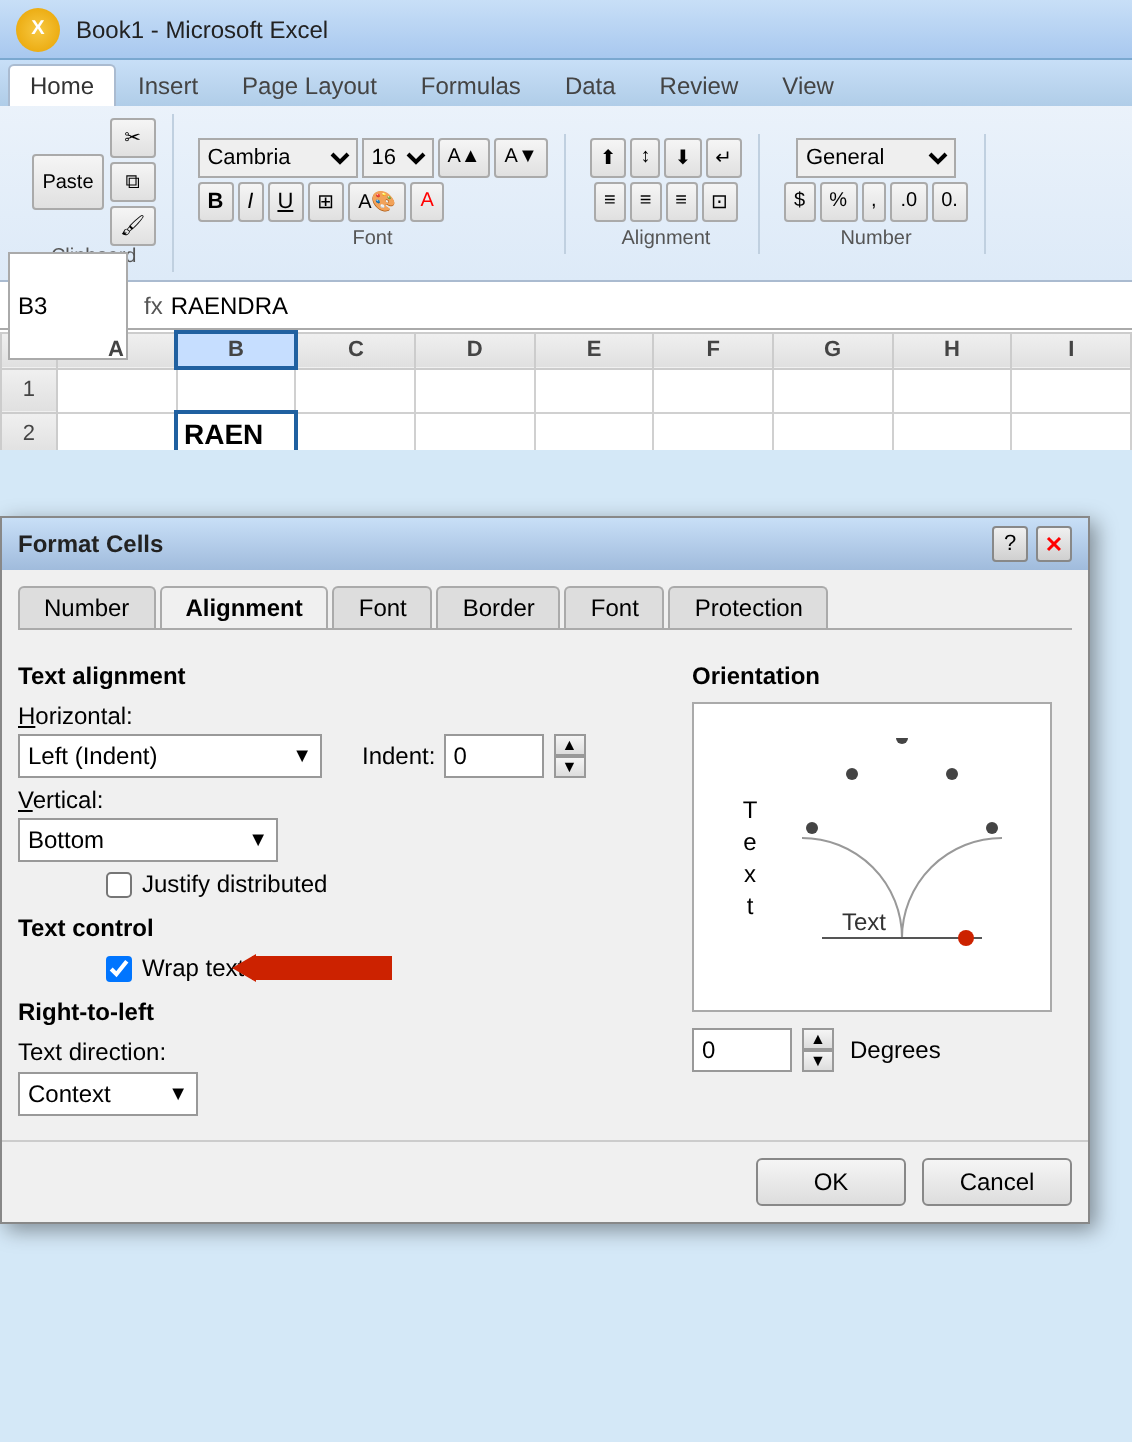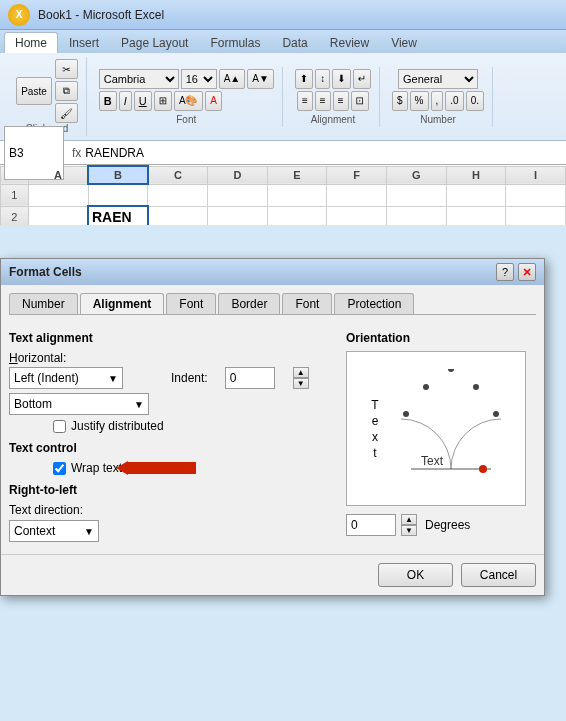--- a/index.html
+++ b/index.html
@@ -48,21 +48,21 @@
     .tab { padding: 3px 12px; border: 1px solid #aaa; border-bottom: none; background: #ddd; cursor: pointer; font-size: 12px; margin-right: 2px; border-radius: 3px 3px 0 0; }
     .tab.active { background: #f0f0f0; font-weight: bold; }
 
     
     .dialog-body { display: flex; gap: 10px; }
     .dialog-left { flex: 1; }
     .dialog-right { width: 190px; }
 
     .section-title { font-size: 12px; font-weight: bold; margin-bottom: 6px; margin-top: 8px; }
     .form-label { font-size: 12px; margin-bottom: 2px; }
-    .select-box { width: 140px; height: 22px; border: 1px solid #999; font-size: 12px; background: white; padding: 1px 4px; display: flex; align-items: center; justify-content: space-between; cursor: pointer; }
+    .select-box { width: 130px; height: 22px; border: 1px solid #999; font-size: 12px; background: white; padding: 1px 4px; display: flex; align-items: center; justify-content: space-between; cursor: pointer; }
     .select-arrow { font-size: 10px; }
     .indent-field { width: 50px; height: 22px; border: 1px solid #999; background: white; font-size: 12px; padding: 1px 4px; display: flex; align-items: center; }
     .spin-buttons { display: flex; flex-direction: column; margin-left: 1px; }
     .spin-btn { width: 16px; height: 11px; border: 1px solid #999; background: linear-gradient(to bottom, #f5f5f5, #ddd); cursor: pointer; display: flex; align-items: center; justify-content: center; font-size: 8px; }
     .checkbox-row { display: flex; align-items: center; margin-bottom: 3px; padding-left: 44px; }
     .checkbox-row input[type="checkbox"] { margin-right: 5px; }
     .checkbox-label { font-size: 12px; }
 
     
     .orientation-box { border: 1px solid #aaa; background: white; padding: 8px; width: 180px; height: 155px; position: relative; display: flex; align-items: center; justify-content: center; margin-top: 4px; }
@@ -255,38 +255,41 @@
 
         <div class="dialog-left">
 
           <div class="section-title">Text alignment</div>
 
           <div style="margin-bottom:4px;">
             <div class="form-label">
               <span style="text-decoration:underline;">H</span><span>orizontal:</span>
             </div>
             <div style="display:flex;align-items:center;gap:20px;">
-              <div class="select-box" style="width:114px;gap:16px;">
+              <div class="select-box" style="width:152px;gap:16px;">
                 <span>Left (Indent)</span>
                 <span class="select-arrow">▼</span>
               </div>
-              <div style="display:flex;align-items:center;gap:17px;margin-left:28px;">
+              <div style="display:flex;align-items:center;gap:4px;">
                 <span style="font-size:12px;">Indent:</span>
                 <div class="indent-field">
                   <span>0</span>
                 </div>
                 <div class="spin-buttons">
                   <div class="spin-btn">▲</div>
                   <div class="spin-btn">▼</div>
                 </div>
               </div>
             </div>
           </div>
 
           <div style="margin-bottom:4px;">
+            <div class="form-label">
+              <span style="text-decoration:underline;">V</span><span>ertical:</span>
+            </div>
             <div class="select-box">
               <span>Bottom</span>
               <span class="select-arrow">▼</span>
             </div>
           </div>
 
           <div class="checkbox-row">
             <input type="checkbox" id="justify" style="">
             <label class="checkbox-label" for="justify">Justify distributed</label>
           </div>

